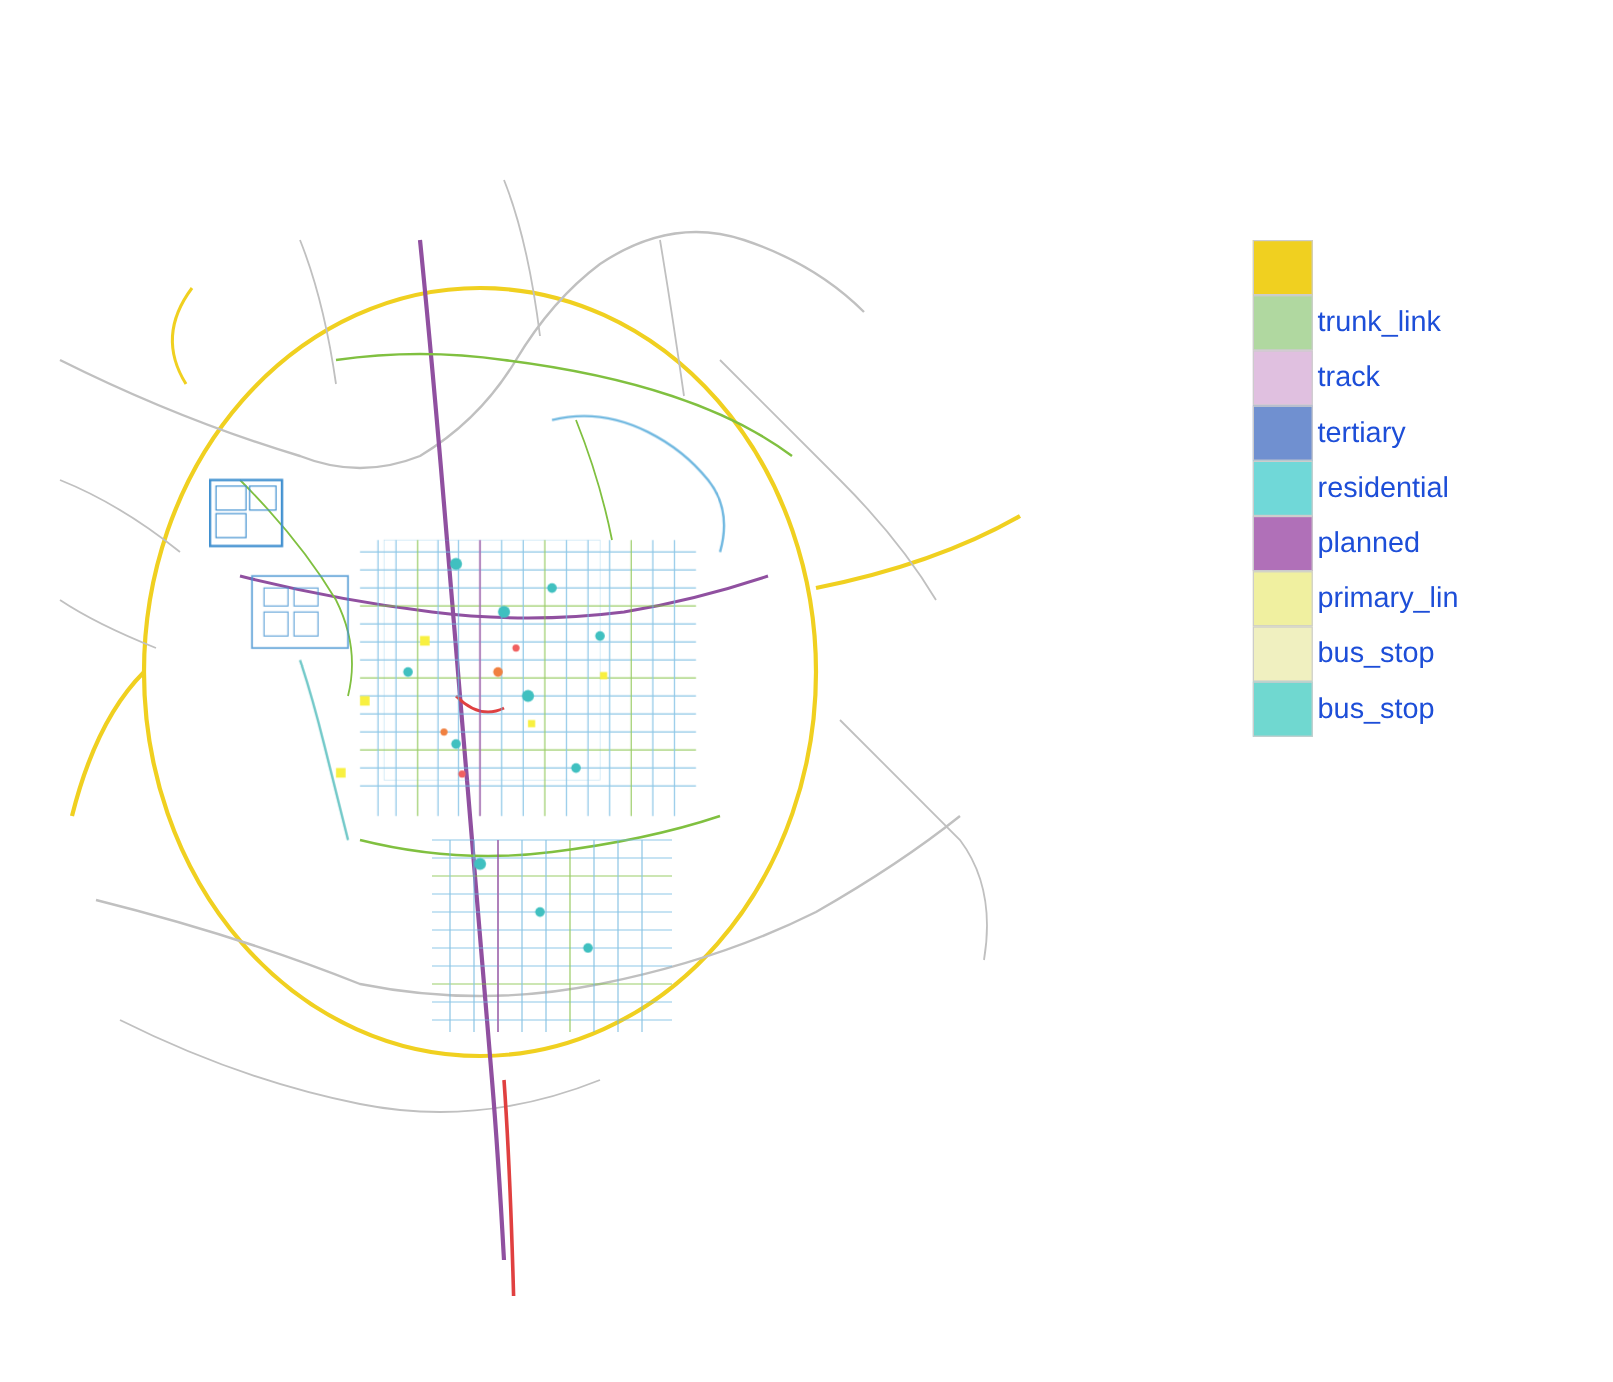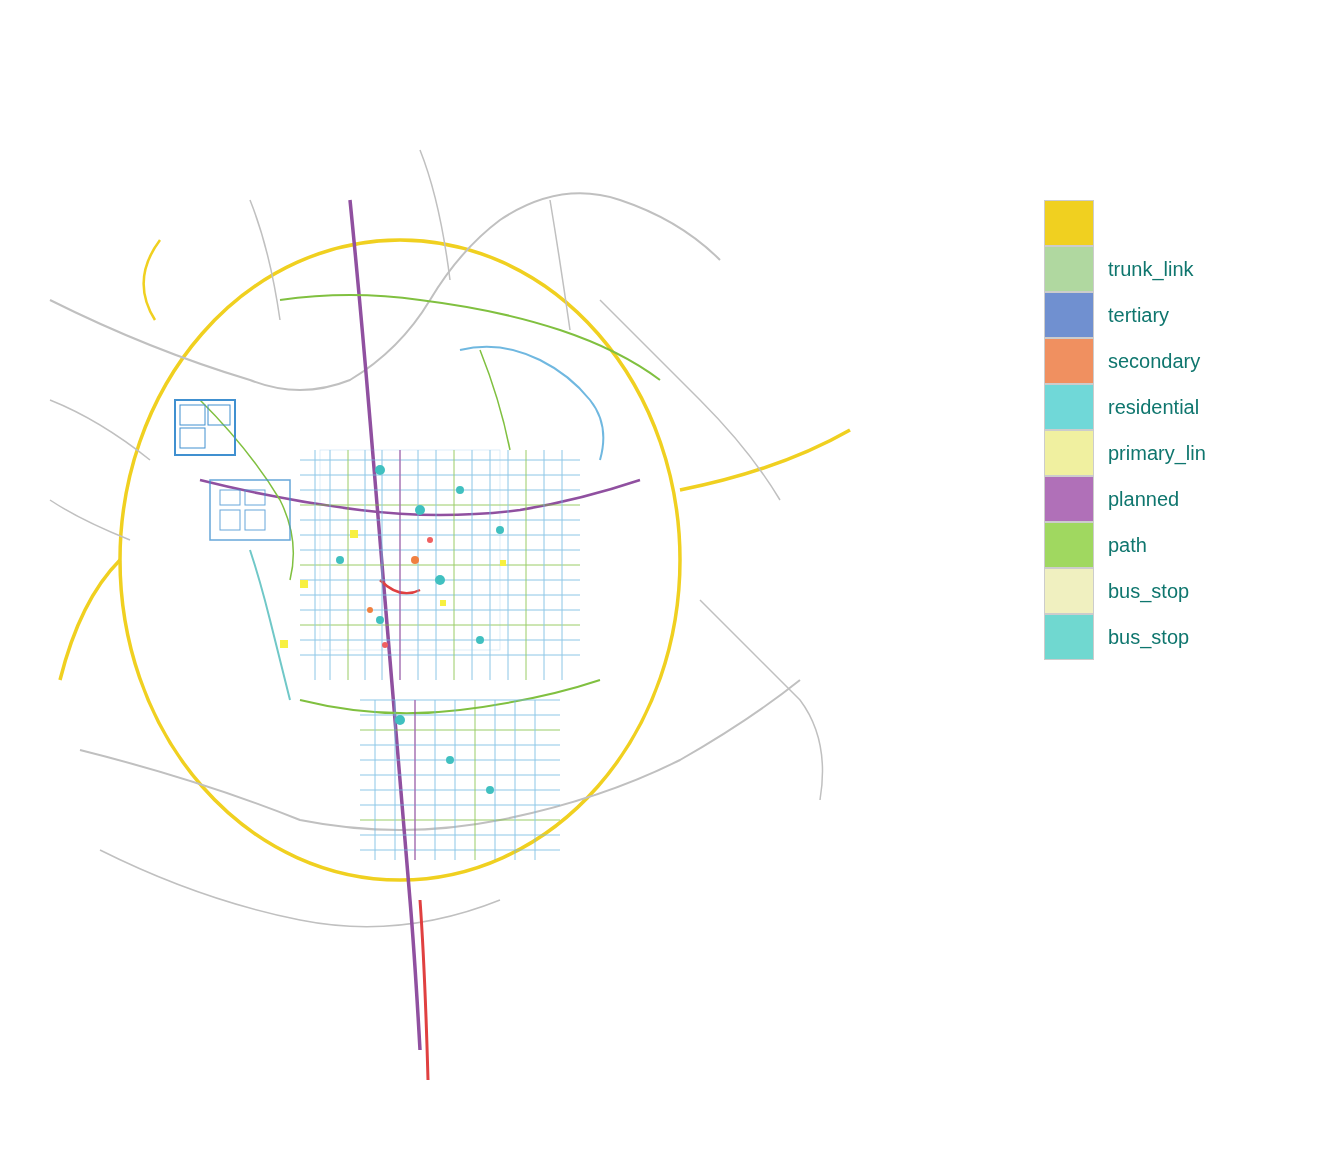--- a/index.html
+++ b/index.html
@@ -43,23 +43,23 @@
     }
 
     .legend-color-box {
       width: 50px;
       height: 46px;
       flex-shrink: 0;
       border: 1px solid #ccc;
     }
 
     .legend-label {
-      font-size: 20px;
-      color: #0f766e;
-      padding-left: 14px;
+      font-size: 24px;
+      color: #1d4ed8;
+      padding-left: 4px;
       white-space: nowrap;
     }
   </style>
 </head>
 <body>
 
 <div id="map-container">
   <svg id="map-svg" viewBox="0 0 950 1152" xmlns="http://www.w3.org/2000/svg">
 
     <rect width="950" height="1152" fill="white"></rect>
@@ -196,51 +196,47 @@
 
 <div id="legend-container">
 
   <div style="width:50px;height:46px;background:#f0d020;border:1px solid #ccc;margin-bottom:0;"></div>
 
   <div class="legend-item">
     <div class="legend-color-box" style="background:#b0d8a0;"></div>
     <span class="legend-label">trunk_link</span>
   </div>
 
+  <div class="legend-item">
+    <div class="legend-color-box" style="background:#e0c0e0;"></div>
+    <span class="legend-label">track</span>
+  </div>
 
 
   <div class="legend-item">
     <div class="legend-color-box" style="background:#7090d0;"></div>
     <span class="legend-label">tertiary</span>
   </div>
 
-  <div class="legend-item">
-    <div class="legend-color-box" style="background:#f09060;"></div>
-    <span class="legend-label">secondary</span>
-  </div>
 
   <div class="legend-item">
     <div class="legend-color-box" style="background:#70d8d8;"></div>
     <span class="legend-label">residential</span>
   </div>
 
   <div class="legend-item">
+    <div class="legend-color-box" style="background:#b070b8;"></div>
+    <span class="legend-label">planned</span>
+  </div>
+
+  <div class="legend-item">
     <div class="legend-color-box" style="background:#f0f0a0;"></div>
     <span class="legend-label">primary_lin</span>
   </div>
 
-  <div class="legend-item">
-    <div class="legend-color-box" style="background:#b070b8;"></div>
-    <span class="legend-label">planned</span>
-  </div>
-
-  <div class="legend-item">
-    <div class="legend-color-box" style="background:#a0d860;"></div>
-    <span class="legend-label">path</span>
-  </div>
 
 
 
   <div class="legend-item">
     <div class="legend-color-box" style="background:#f0f0c0;"></div>
     <span class="legend-label">bus_stop</span>
   </div>
 
   <div class="legend-item">
     <div class="legend-color-box" style="background:#70d8d0;"></div>

